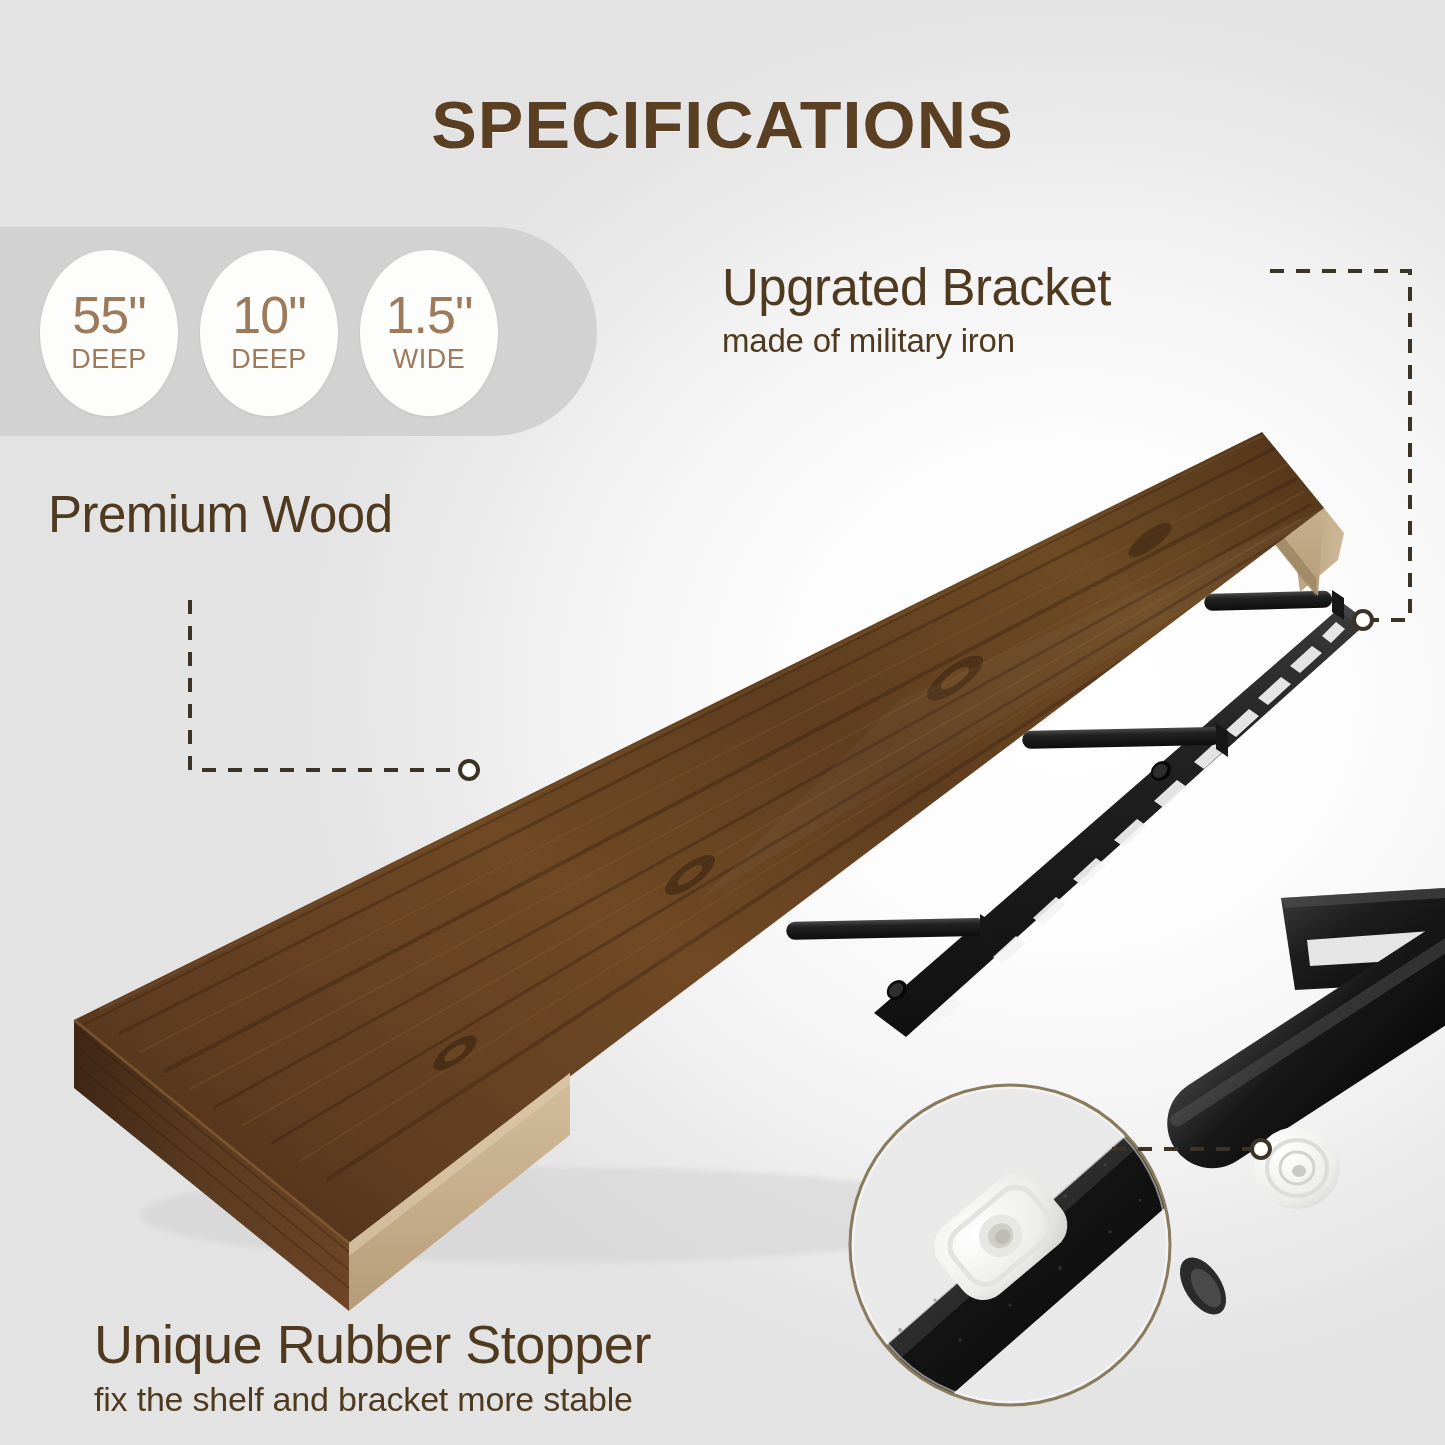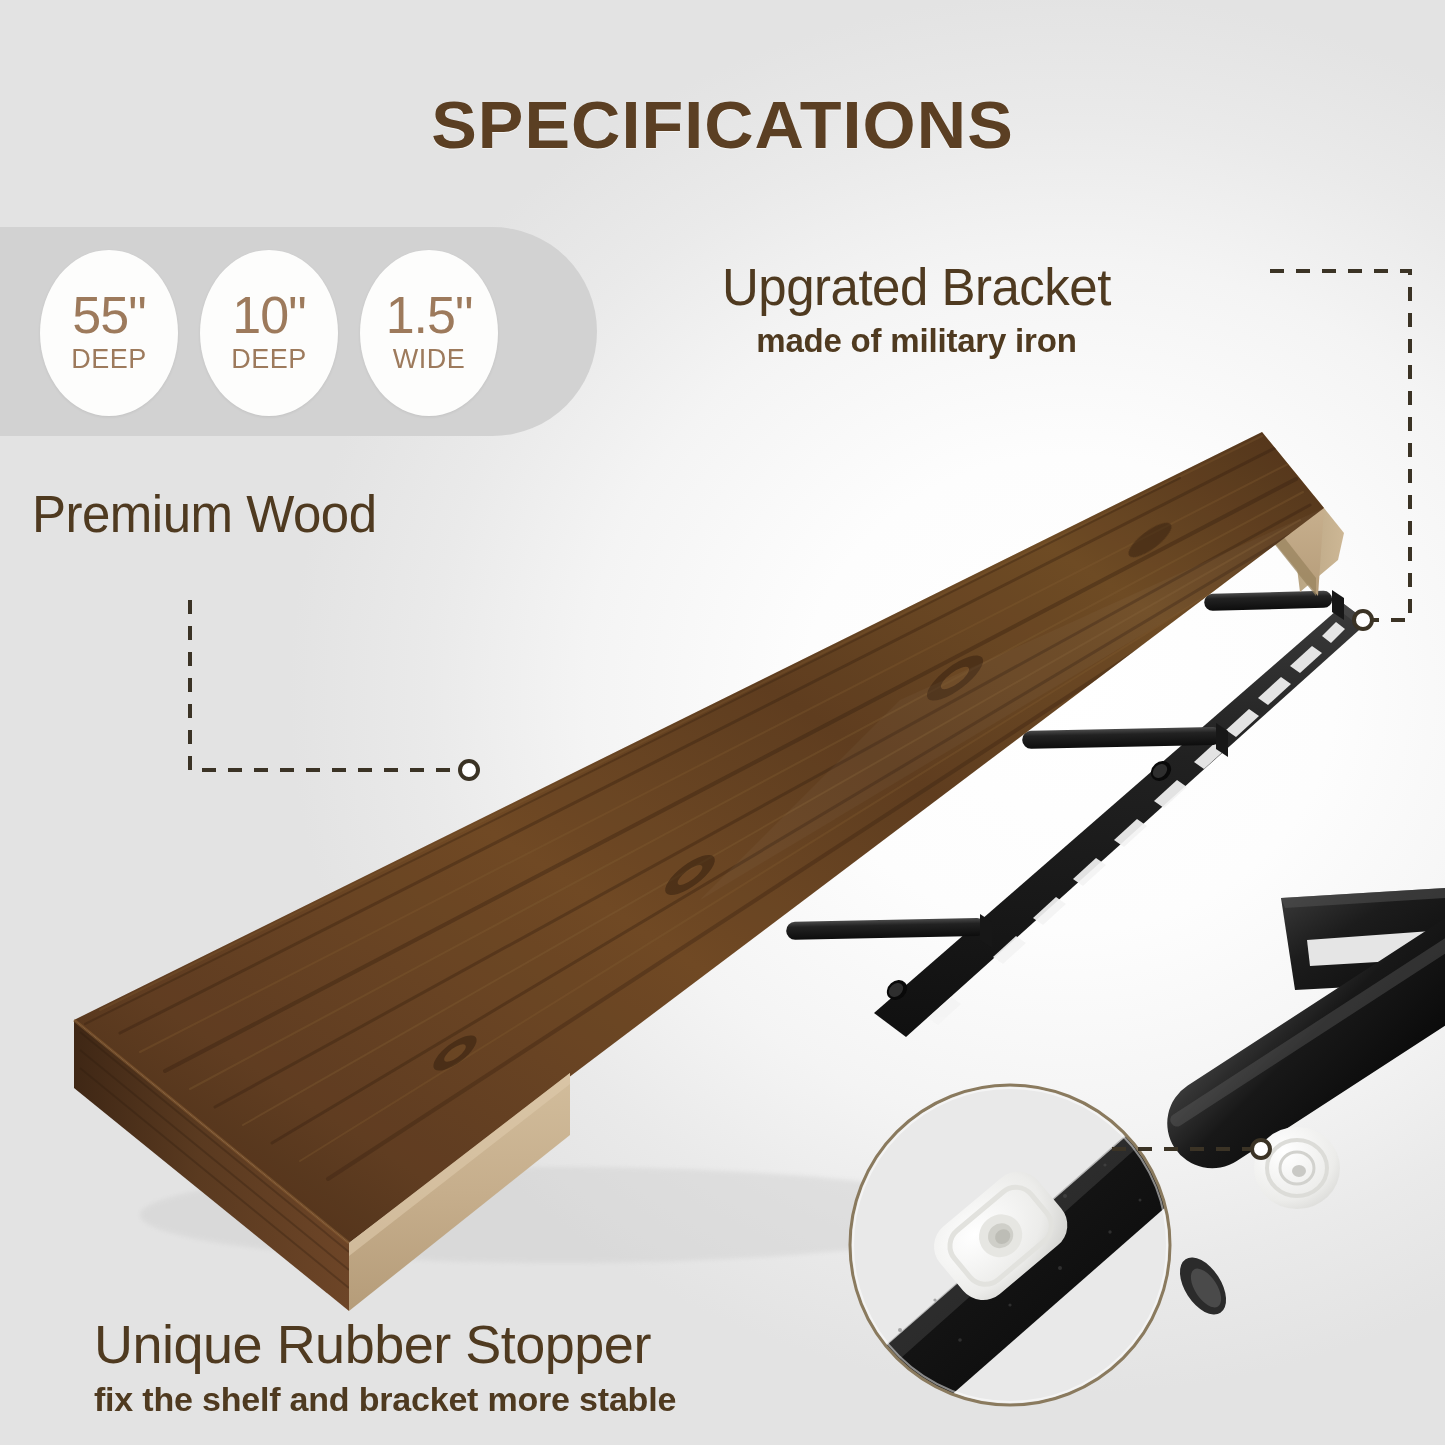--- a/index.html
+++ b/index.html
@@ -47,26 +47,25 @@
     font-size:27px;font-weight:400;color:#9d7a5c;letter-spacing:.5px;margin-top:4px;
   }
 
   
   .callout{position:absolute;color:#4f3a20;}
   .callout .head{
     font-size:51px;font-weight:400;letter-spacing:-.5px;line-height:1.05;
     color:#4f3a20;
   }
   .callout .sub{
-    font-size:33px;font-weight:700;letter-spacing:-.2px;margin-top:7px;
+    font-size:33px;font-weight:400;letter-spacing:-.2px;margin-top:7px;
     color:#4f3a20;
-    text-align:center;
   }
   #co-bracket{left:722px;top:261px;}
-  #co-wood{left:32px;top:488px;}
+  #co-wood{left:48px;top:488px;}
   #co-stopper{left:94px;top:1316px;}
   #co-stopper .head{font-size:54px;}
   #co-stopper .sub{font-size:34px;}
 
   
   #leaders{position:absolute;left:0;top:0;width:1445px;height:1445px;}
 
   
   #product{position:absolute;left:0;top:0;width:1445px;height:1445px;}
 </style>

